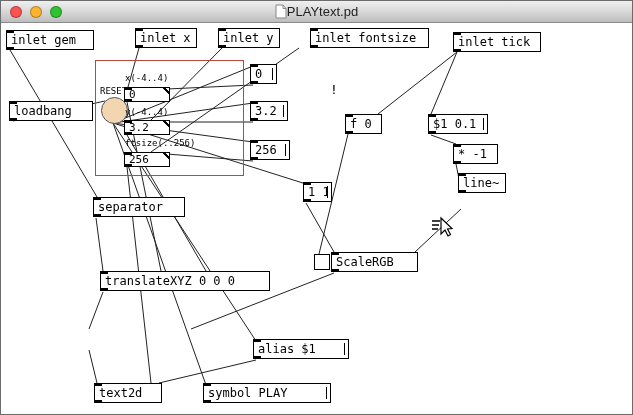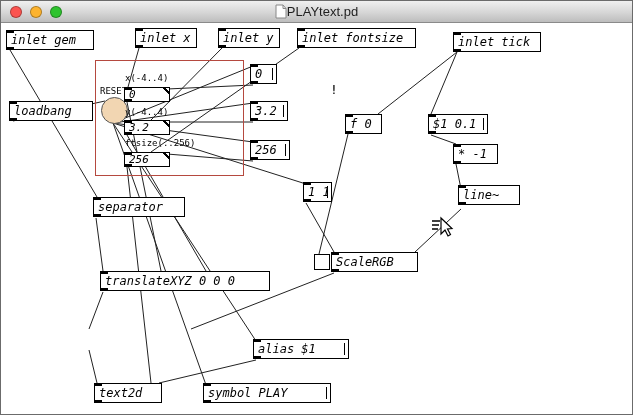--- a/index.html
+++ b/index.html
@@ -29,21 +29,20 @@
   .cords line { stroke:#222; stroke-width:1; }
   
   .box {
     position:absolute; z-index:2; border:1px solid #000; background-color:#fff;
     font-size:12px; line-height:13px; padding:3px 3px 2px 4px; height:20px;
     white-space:nowrap; overflow:hidden; color:#000;
     background-image:linear-gradient(#000,#000), linear-gradient(#000,#000);
     background-size:7px 2px, 7px 2px;
     background-position:left top, left bottom;
     background-repeat:no-repeat;
-    font-style:italic;
   }
   
   .msg::after {
     content:""; position:absolute; top:3px; bottom:3px; right:0; width:3px;
     background:#fff; border-left:1px solid #000;
   }
   
   .nbx { height:15px; font-size:11px; line-height:11px; padding:1px 3px 1px 4px; }
   .nbx::after {
     content:""; position:absolute; top:-1px; right:-1px; width:7px; height:7px;
@@ -105,21 +104,21 @@
       <line x1="430" y1="134" x2="455" y2="143"></line>
       <line x1="455" y1="163" x2="460" y2="188"></line>
       <line x1="460" y1="208" x2="414" y2="251"></line>
     </svg>
 
     <div class="sel" style="left:94px;top:59px;width:149px;height:116px"></div>
 
     <div class="box obj" style="left:5px;top:29px;width:88px">inlet gem</div>
     <div class="box obj" style="left:134px;top:27px;width:62px">inlet x</div>
     <div class="box obj" style="left:217px;top:27px;width:62px">inlet y</div>
-    <div class="box obj" style="left:296px;top:27px;width:119px">inlet fontsize</div>
+    <div class="box obj" style="left:309px;top:27px;width:119px">inlet fontsize</div>
     <div class="box obj" style="left:452px;top:31px;width:88px">inlet tick</div>
 
     <div class="box obj" style="left:8px;top:100px;width:84px">loadbang</div>
 
     <div class="comment" style="left:99px;top:85px">RESET</div>
     <div class="bang" style="left:100px;top:96px"></div>
 
     <div class="comment" style="left:124px;top:72px">x(-4..4)</div>
     <div class="box nbx" style="left:123px;top:86px;width:46px">0</div>
 
@@ -134,21 +133,21 @@
     <div class="box msg" style="left:249px;top:139px;width:40px">256</div>
 
     <div class="comment big" style="left:329px;top:84px">!</div>
 
     <div class="box obj" style="left:344px;top:113px;width:37px">f 0</div>
 
     <div class="box msg" style="left:302px;top:181px;width:29px">1 1 1</div>
 
     <div class="box msg" style="left:427px;top:113px;width:60px">$1 0.1</div>
     <div class="box obj" style="left:452px;top:143px;width:45px">* -1</div>
-    <div class="box obj" style="left:457px;top:184px;width:62px">line~</div>
+    <div class="box obj" style="left:457px;top:172px;width:48px">line~</div>
 
     <div class="box obj" style="left:92px;top:196px;width:92px">separator</div>
     <div class="box obj" style="left:99px;top:270px;width:170px">translateXYZ 0 0 0</div>
 
     <div class="tgl" style="left:313px;top:253px"></div>
     <div class="box obj" style="left:330px;top:251px;width:87px">ScaleRGB</div>
 
     <div class="box msg" style="left:252px;top:338px;width:96px">alias $1</div>
     <div class="box obj" style="left:93px;top:382px;width:68px">text2d</div>
     <div class="box msg" style="left:202px;top:382px;width:128px">symbol PLAY</div>

